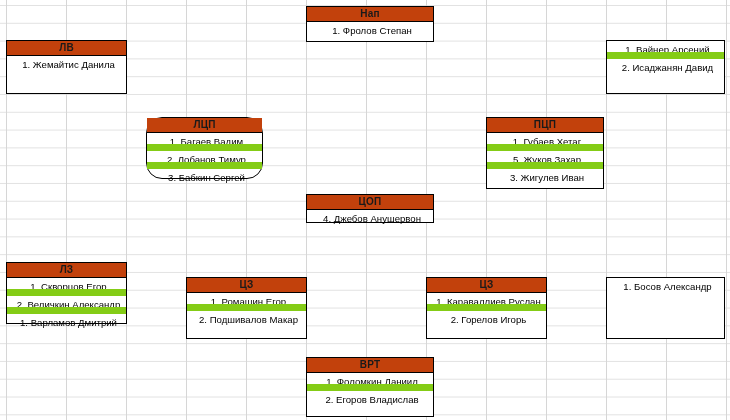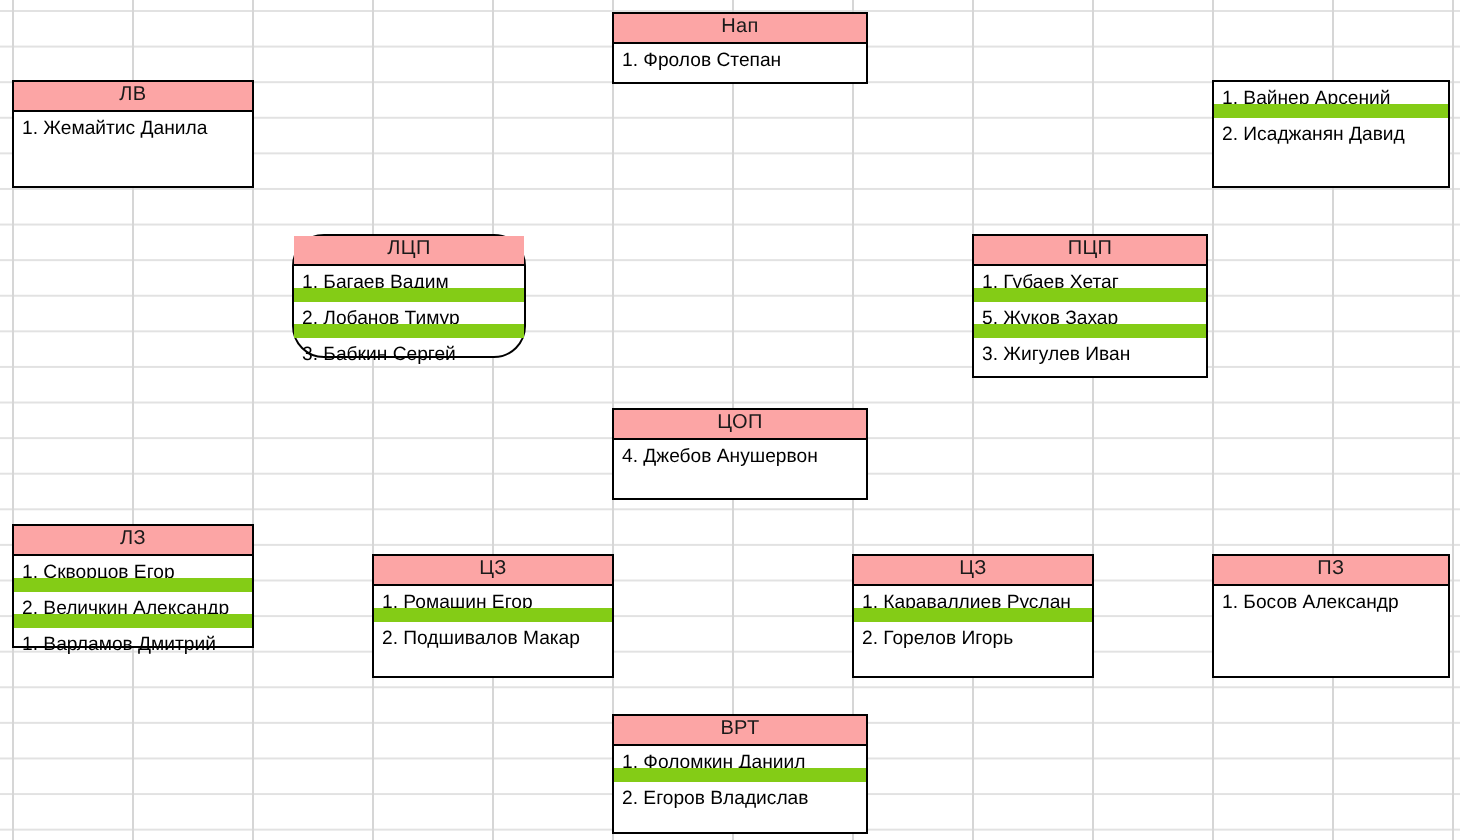--- a/index.html
+++ b/index.html
@@ -34,33 +34,34 @@
   .pos-box {
     position: absolute;
     box-sizing: border-box;
     border: 1px solid #000000;
     background: #ffffff;
     z-index: 4;
   }
   .pos-header {
     box-sizing: border-box;
     height: 15px;
-    background: #fca5a5;
+    background: #c2410c;
     border-bottom: 1px solid #000000;
     color: #1a1a1a;
     font-size: 10px;
-    font-weight: normal;
+    font-weight: bold;
     line-height: 14px;
     text-align: center;
     letter-spacing: 0.2px;
   }
   .pos-list {
     list-style: none;
     margin: 0;
     padding: 0;
+    text-align: center;
   }
   .pos-list li {
     box-sizing: border-box;
     height: 17.8px;
     line-height: 17.6px;
     font-size: 9.6px;
     color: #000000;
     padding-left: 4px;
     border-bottom: 7px solid #84cc16;
     white-space: nowrap;
@@ -103,21 +104,21 @@
       </ul>
     </div>
     <div class="pos-box" style="left: 486px; top: 117px; width: 118px; height: 72px;">
       <div class="pos-header">ПЦП</div>
       <ul class="pos-list">
         <li>1.  Губаев Хетаг</li>
         <li>5.  Жуков Захар</li>
         <li>3. Жигулев Иван</li>
       </ul>
     </div>
-    <div class="pos-box" style="left: 306px; top: 204px; width: 128px; height: 46px;">
+    <div class="pos-box" style="left: 306px; top: 194px; width: 128px; height: 29px;">
       <div class="pos-header">ЦОП</div>
       <ul class="pos-list">
         <li>4. Джебов Анушервон</li>
       </ul>
     </div>
     <div class="pos-box" style="left: 6px; top: 262px; width: 121px; height: 62px;">
       <div class="pos-header">ЛЗ</div>
       <ul class="pos-list">
         <li>1. Скворцов Егор</li>
         <li>2. Величкин Александр</li>
@@ -132,21 +133,20 @@
       </ul>
     </div>
     <div class="pos-box" style="left: 426px; top: 277px; width: 121px; height: 62px;">
       <div class="pos-header">ЦЗ</div>
       <ul class="pos-list">
         <li>1. Каравaллиев Руслан</li>
         <li>2. Горелов Игорь</li>
       </ul>
     </div>
     <div class="pos-box" style="left: 606px; top: 277px; width: 119px; height: 62px;">
-      <div class="pos-header">ПЗ</div>
       <ul class="pos-list">
         <li>1. Босов Александр</li>
       </ul>
     </div>
     <div class="pos-box" style="left: 306px; top: 357px; width: 128px; height: 60px;">
       <div class="pos-header">ВРТ</div>
       <ul class="pos-list">
         <li>1. Фоломкин Даниил</li>
         <li>2. Егоров Владислав</li>
       </ul>

